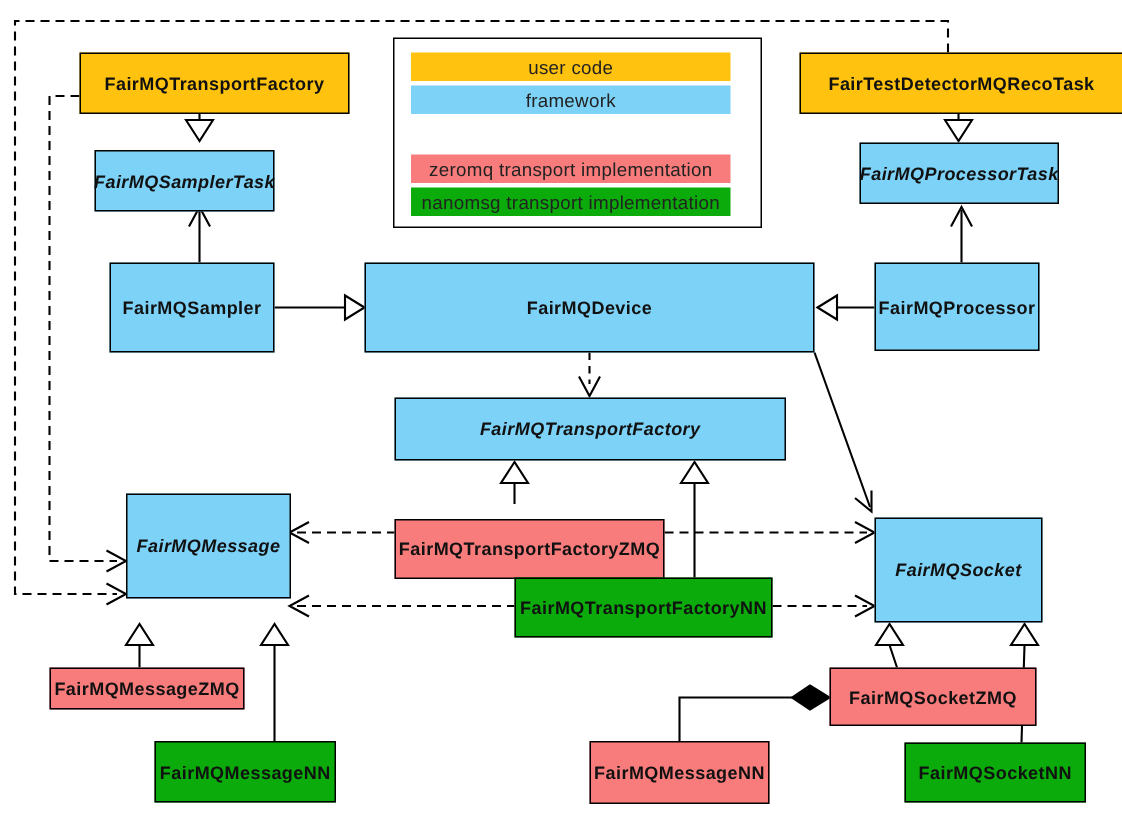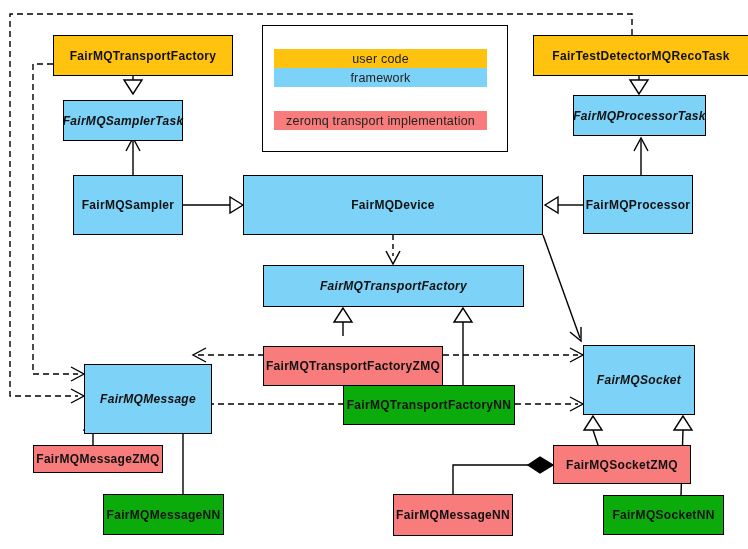--- a/index.html
+++ b/index.html
@@ -15,21 +15,21 @@
     white-space:nowrap;text-align:center;
   }
   .node.abstract{font-style:italic;}
   .node.user{background:var(--user-code,#FFC20E);}
   .node.framework{background:var(--framework,#7DD2F7);}
   .node.zmq{background:var(--zeromq,#F87C7C);}
   .node.nn{background:var(--nanomsg,#0BAB0B);}
   .legend{
     position:absolute;left:262px;top:25px;width:246px;height:127px;
     border:1.6px solid #000;box-sizing:border-box;background:#fff;
-    display:flex;flex-direction:column;justify-content:center;
+    display:flex;flex-direction:column;justify-content:space-between;
     padding:9px 20px 7px 11px;
   }
   .legend-row{
     height:19px;display:flex;align-items:center;justify-content:center;
     font-size:12.5px;color:#222;letter-spacing:.2px;
   }
   .legend-row.user{background:var(--user-code,#FFC20E);}
   .legend-row.framework{background:var(--framework,#7DD2F7);}
   .legend-row.zmq{background:var(--zeromq,#F87C7C);margin-top:24px;}
   .legend-row.nn{background:var(--nanomsg,#0BAB0B);}
@@ -150,20 +150,23 @@
   <div class="legend">
     <div class="legend-row user">
       <span>user code</span>
     </div>
     <div class="legend-row framework">
       <span>framework</span>
     </div>
     <div class="legend-row zmq">
       <span>zeromq transport implementation</span>
     </div>
+    <div class="legend-row nn">
+      <span>nanomsg transport implementation</span>
+    </div>
   </div>
 
   <div class="node user" style="left:53px;top:35px;width:180px;height:41px">FairMQTransportFactory</div>
 
   <div class="node user" style="left:533px;top:35px;width:216px;height:41px">FairTestDetectorMQRecoTask</div>
 
   <div class="node framework abstract" style="left:63px;top:100px;width:120px;height:41px">FairMQSamplerTask</div>
 
   <div class="node framework abstract" style="left:573px;top:95px;width:133px;height:41px">FairMQProcessorTask</div>
 
@@ -172,21 +175,21 @@
   <div class="node framework" style="left:243px;top:175px;width:300px;height:60px">FairMQDevice</div>
 
   <div class="node framework" style="left:583px;top:175px;width:110px;height:59px">FairMQProcessor</div>
 
   <div class="node framework abstract" style="left:263px;top:265px;width:261px;height:42px">FairMQTransportFactory</div>
 
   <div class="node zmq" style="left:263px;top:346px;width:180px;height:40px">FairMQTransportFactoryZMQ</div>
 
   <div class="node nn" style="left:343px;top:385px;width:172px;height:40px">FairMQTransportFactoryNN</div>
 
-  <div class="node framework abstract" style="left:84px;top:364px;width:128px;height:70px">FairMQMessage</div>
+  <div class="node framework abstract" style="left:84px;top:329px;width:110px;height:70px">FairMQMessage</div>
 
   <div class="node framework abstract" style="left:583px;top:345px;width:112px;height:70px">FairMQSocket</div>
 
   <div class="node zmq" style="left:33px;top:445px;width:130px;height:28px">FairMQMessageZMQ</div>
 
   <div class="node nn" style="left:103px;top:494px;width:121px;height:41px">FairMQMessageNN</div>
 
   <div class="node zmq" style="left:553px;top:445px;width:138px;height:39px">FairMQSocketZMQ</div>
 
   <div class="node nn" style="left:603px;top:495px;width:121px;height:40px">FairMQSocketNN</div>

